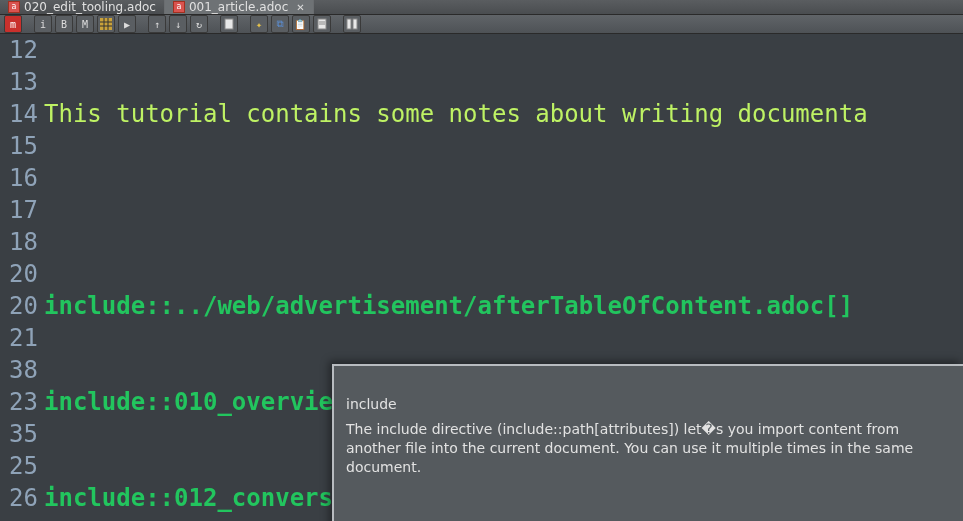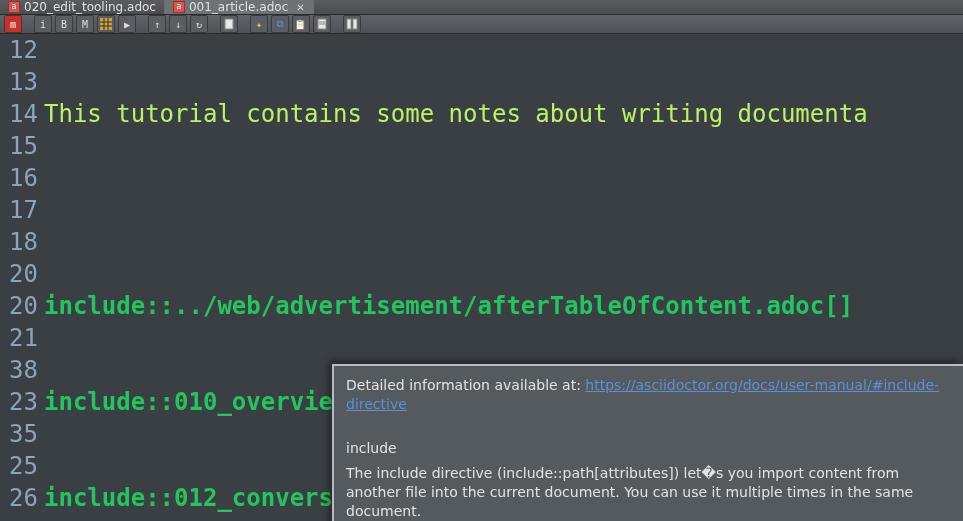--- a/index.html
+++ b/index.html
@@ -152,22 +152,19 @@
       
       
       
       
       
 
       
     </div>
 
     <div class="tooltip">
-      <p>
-        <span>Detailed information available at: </span><a href="#">https://asciidoctor.org/docs/user-manual/#include-directive</a>
-      </p>
       <p><br>
          <span>include</span></p>
       <p>The include directive (include::path[attributes]) let�s you import content from another file into the current document. You can use it multiple times in the same document.</p>
     </div>
   </div>
 
 </div>
 
 </body></html>

